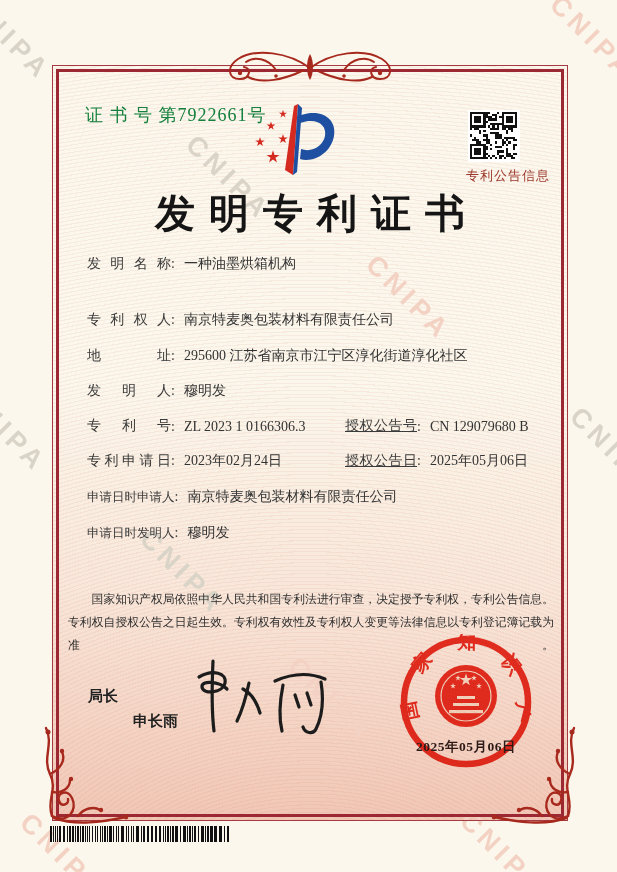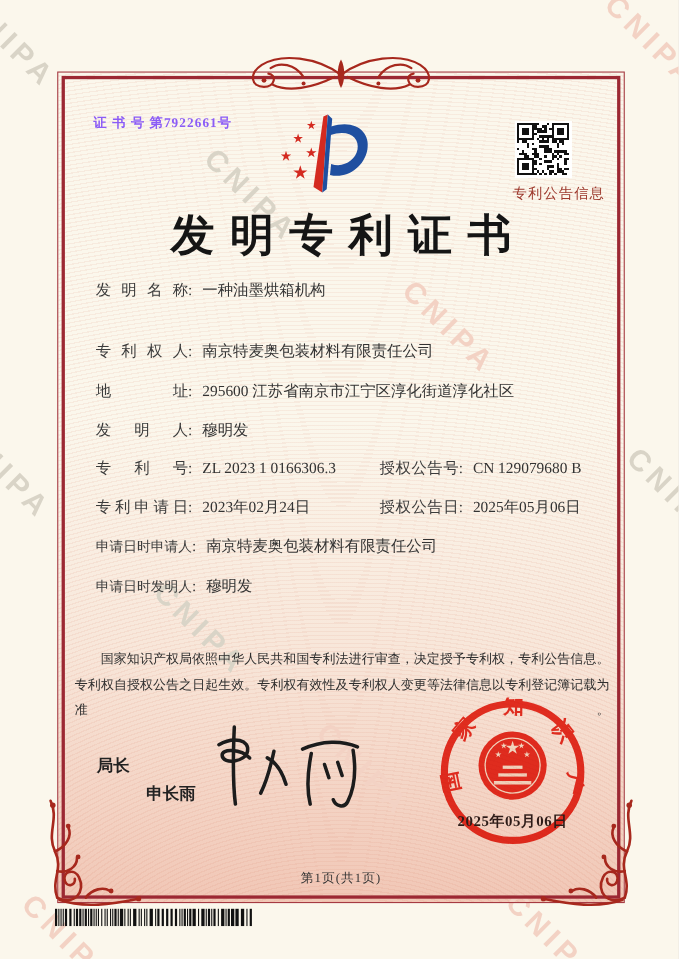--- a/index.html
+++ b/index.html
@@ -18,33 +18,33 @@
         rgba(214,122,98,0.10) 0 1.5px, rgba(214,122,98,0) 1.5px 5px),
       linear-gradient(180deg, rgba(246,219,206,0) 0%, rgba(246,219,206,0) 42%,
         rgba(243,205,189,0.40) 70%, rgba(239,190,172,0.85) 100%);}
   
   .border-outer{position:absolute;left:52px;top:65px;width:516px;height:756px;z-index:2;
       border:1px solid #a63a42;box-sizing:border-box;}
   .border-inner{position:absolute;left:56px;top:69px;width:508px;height:748px;z-index:2;
       border:3px solid #9c2833;box-sizing:border-box;}
   .flourish{position:absolute;z-index:3;pointer-events:none;}
   
-  .cert-no{position:absolute;left:85px;top:103px;z-index:4;font-size:12px;color:#8b5cf6;letter-spacing:1px;font-weight:bold;}
+  .cert-no{position:absolute;left:85px;top:103px;z-index:4;font-size:18px;color:#15803d;letter-spacing:1px;}
   .logo{position:absolute;left:248px;top:102px;z-index:4;}
   .qr-wrap{position:absolute;left:466px;top:110px;z-index:4;width:56px;text-align:center;}
   .qr-box{width:52px;height:52px;background:#fff;margin:0 auto;}
   .qr-label{margin-top:5px;font-size:13px;color:#9c372b;letter-spacing:1px;white-space:nowrap;}
   .title{position:absolute;left:52px;top:186px;width:516px;z-index:4;text-align:center;
       font-size:40px;font-weight:700;color:#151515;letter-spacing:14px;text-indent:14px;}
   
   .row{position:absolute;left:87px;z-index:4;font-size:14px;white-space:nowrap;}
   .row2{position:absolute;left:345px;z-index:4;font-size:14px;white-space:nowrap;}
   .jlabel{display:inline-block;width:84px;text-align:justify;text-align-last:justify;vertical-align:bottom;}
   .jlabel.n7{width:auto;font-size:12.5px;text-align-last:auto;}
-  .jlabel2{display:inline-block;width:72px;text-align:justify;text-align-last:justify;vertical-align:bottom;}
+  .jlabel2{display:inline-block;width:72px;text-align:justify;text-align-last:justify;vertical-align:bottom;text-decoration:underline;}
   .colon{margin-right:9px;}
   .fvalue{color:#333;}
   
   .statement{position:absolute;left:68px;top:588px;width:486px;z-index:4;
       font-size:11.8px;line-height:23px;color:#2e2e2e;}
   .statement .l1,.statement .l2{text-align:justify;text-align-last:justify;}
   .statement .l1{text-indent:2em;}
   
   .sig-title{position:absolute;left:88px;top:687px;z-index:5;
       font-family:"Liberation Sans","DejaVu Sans",sans-serif;font-weight:600;font-size:15px;color:#222;}
@@ -444,21 +444,20 @@
         <use href="#wstar" transform="translate(76,44) scale(3)"></use>
         <use href="#wstar" transform="translate(81,52) scale(3)"></use>
         <rect x="59" y="62" width="18" height="3"></rect>
         <rect x="55" y="69" width="26" height="3"></rect>
         <rect x="51" y="76" width="34" height="3.2"></rect>
       </g>
     </g>
     <text x="68" y="117" text-anchor="middle" font-size="13.5" font-weight="700" fill="#241512" letter-spacing="0.5" font-family="'Liberation Serif','DejaVu Serif',serif">2025年05月06日</text>
   </svg>
 
-  <div class="page-no">第1页(共1页)</div>
   <svg class="barcode" width="184" height="16">
       <rect x="0" y="0" width="2" height="16" fill="#111"></rect>
       <rect x="3" y="0" width="1" height="16" fill="#111"></rect>
       <rect x="5" y="0" width="1" height="16" fill="#111"></rect>
       <rect x="7" y="0" width="1" height="16" fill="#111"></rect>
       <rect x="9" y="0" width="2" height="16" fill="#111"></rect>
       <rect x="13" y="0" width="2" height="16" fill="#111"></rect>
       <rect x="17" y="0" width="1" height="16" fill="#111"></rect>
       <rect x="19" y="0" width="2" height="16" fill="#111"></rect>
       <rect x="22" y="0" width="2" height="16" fill="#111"></rect>

